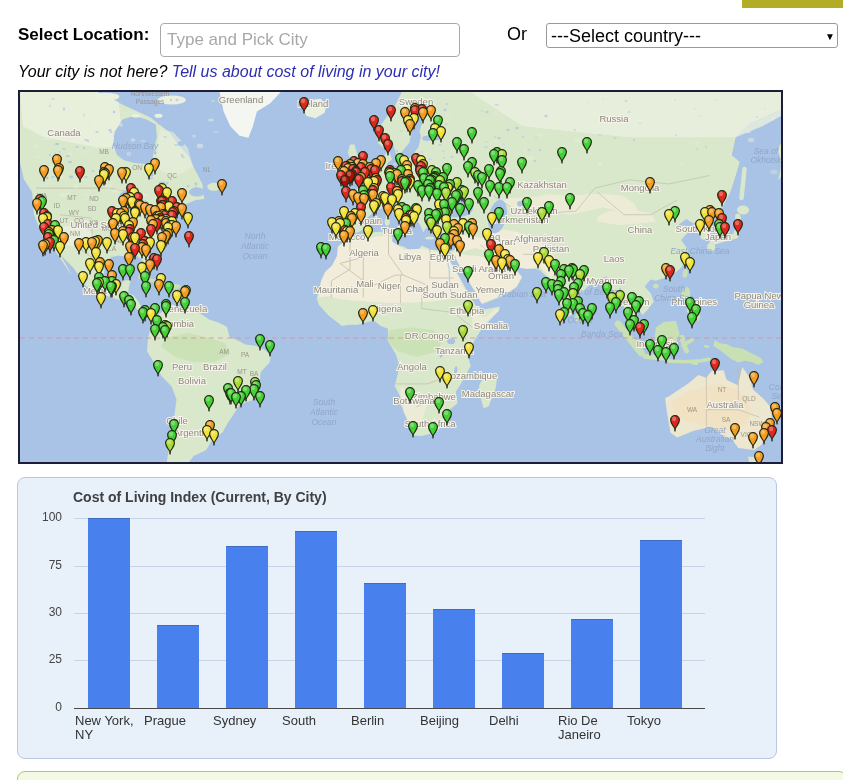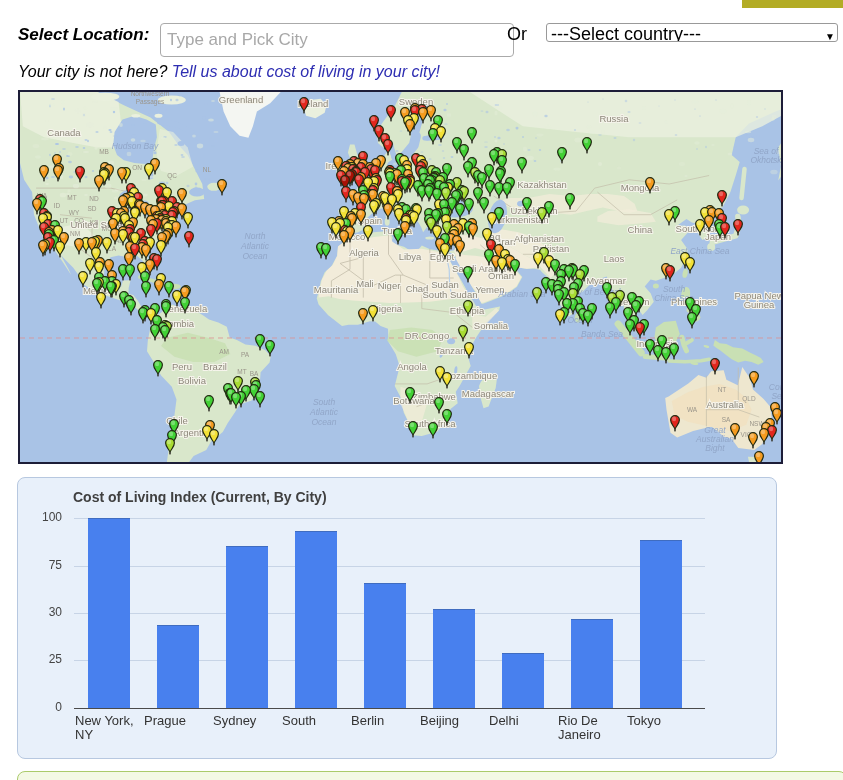--- a/index.html
+++ b/index.html
@@ -1,21 +1,21 @@
 <!DOCTYPE html>
 <html><head><meta charset="utf-8">
 <style>
 * { margin:0; padding:0; box-sizing:border-box; }
 body { width:843px; height:780px; background:#fff; font-family:"Liberation Sans",sans-serif; position:relative; overflow:hidden; }
 .olive { position:absolute; left:742px; top:0; width:101px; height:8px; background:#b3ac25; }
-.lbl { position:absolute; left:18px; top:25px; font-size:17px; font-weight:bold; color:#000;font-style:italic; }
-input.city { position:absolute; left:160px; top:23px; width:354px; height:25px; border:1px solid #aaa; border-radius:4px; font-size:17px; padding:16px 6px; color:#444; font-family:"Liberation Sans",sans-serif; }
+.lbl { position:absolute; left:18px; top:25px; font-size:17px; font-weight:bold; color:#000; }
+input.city { position:absolute; left:160px; top:23px; width:300px; height:25px; border:1px solid #aaa; border-radius:4px; font-size:17px; padding:16px 6px; color:#444; font-family:"Liberation Sans",sans-serif; }
 input.city::placeholder { color:#a8a8a8; opacity:1; }
 .or { position:absolute; left:507px; top:24px; font-size:18px; font-weight:normal; }
-select.country { position:absolute; left:546px; top:23px; width:292px; height:19px; border:1px solid #999; border-radius:3px; background:#fff; font-size:18px; font-family:"Liberation Sans",sans-serif; color:#000; padding:0 4px; appearance:none; -webkit-appearance:none; }
+select.country { position:absolute; left:546px; top:23px; width:292px; height:25px; border:1px solid #999; border-radius:3px; background:#fff; font-size:18px; font-family:"Liberation Sans",sans-serif; color:#000; padding:0 4px; appearance:none; -webkit-appearance:none; }
 .selarrow { position:absolute; left:825px; top:31px; font-size:10px; color:#000; pointer-events:none; }
 .row2 { position:absolute; left:18px; top:63px; font-size:16px; color:#000;font-style:italic; }
 .row2 a { color:#2e2eb2; text-decoration:none; }
 .mapbox { position:absolute; left:18px; top:90px; width:765px; height:374px; border:2px solid #1d1d38; background:#a9c3e6; }
 svg text.lc { font-size:9.5px; fill:#8d887a; stroke:#f6f4ec; stroke-width:2px; paint-order:stroke; font-family:"Liberation Sans",sans-serif; text-anchor:middle; }
 svg text.ls { font-size:6.5px; fill:#9a958a; font-family:"Liberation Sans",sans-serif; text-anchor:middle; }
 svg text.lw { font-size:8.5px; fill:#91a6c8; font-style:italic; font-family:"Liberation Sans",sans-serif; text-anchor:middle; }
 .panel { position:absolute; left:17px; top:477px; width:760px; height:282px; background:#e8f0fa; border:1px solid #b7c8e0; border-radius:8px; }
 .ctitle { position:absolute; left:73px; top:489px; font-size:14px; font-weight:bold; color:#404040; }
 .grid { position:absolute; left:74px; width:631px; height:1px; background:#c7d4e6; }

